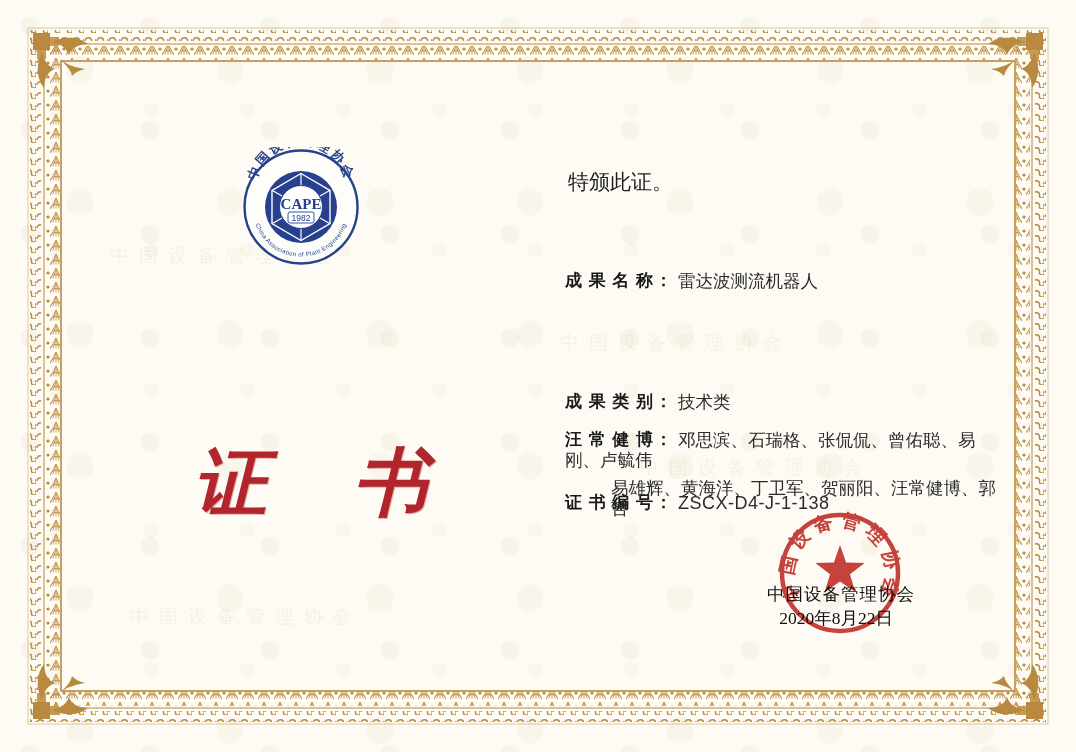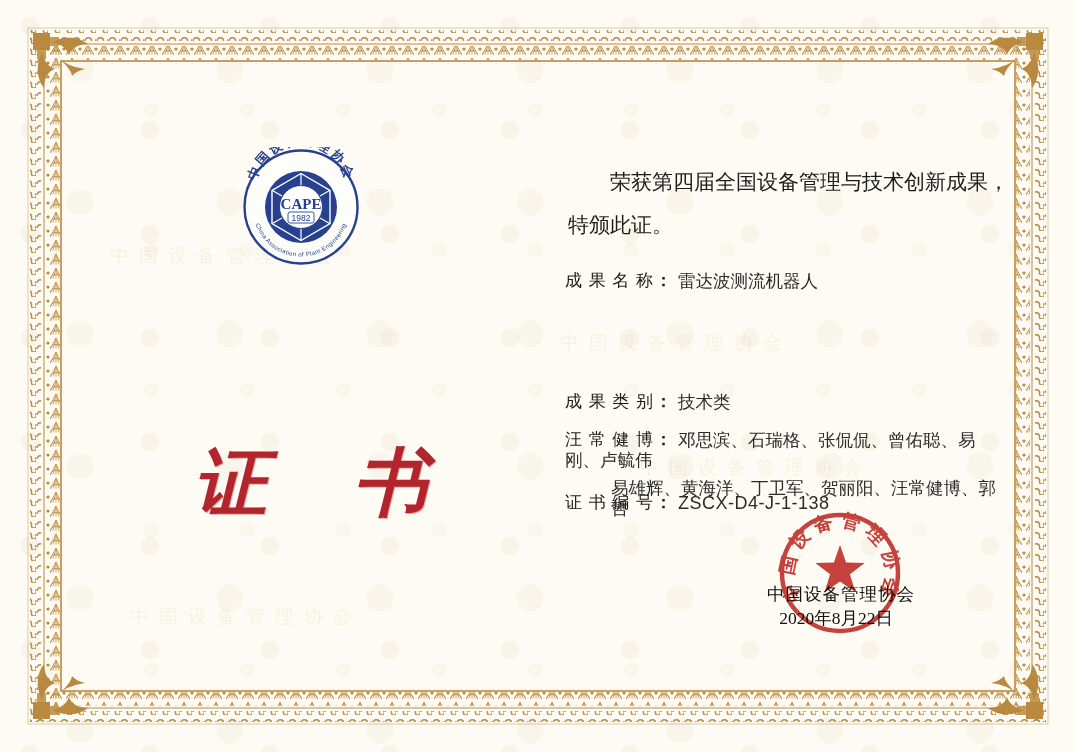--- a/index.html
+++ b/index.html
@@ -39,21 +39,21 @@
     position:absolute;left:568px;top:160px;width:400px;
     font-size:21px;line-height:43px;color:#1c1c1c;
     font-family:"Liberation Sans",sans-serif;font-weight:500;
   }
   .intro .l1{display:block;text-indent:42px;white-space:nowrap;}
   .intro .l2{display:block;}
 
   .fields{position:absolute;left:0;top:0;width:1076px;height:752px;pointer-events:none;}
   .frow{position:absolute;left:565px;width:460px;font-size:17px;line-height:20px;}
   .flabel{
-    display:inline-block;width:88px;font-weight:normal;color:#1a1a1a;
+    display:inline-block;width:88px;font-weight:bold;color:#1a1a1a;
     font-family:"Liberation Sans",sans-serif;
     text-align:justify;text-align-last:justify;vertical-align:top;
   }
   .fcolon{font-weight:bold;font-family:"Liberation Sans",sans-serif;margin:0 6px 0 2px;vertical-align:top;}
   .fvalue{color:#2b2b2b;font-family:"Liberation Serif",serif;font-size:17.5px;vertical-align:top;}
   .fvalue.mono{font-family:"Liberation Sans",sans-serif;font-size:18px;letter-spacing:.5px;text-align:center;}
   .fvalue.second{display:block;padding-left:46px;margin-top:8px;}
 
   .issuer-org{position:absolute;left:756px;top:582px;width:170px;text-align:center;font-size:17.5px;color:#111;letter-spacing:1px;font-family:"Liberation Serif",serif;}
   .issuer-date{position:absolute;left:756px;top:606px;width:160px;text-align:center;font-size:17.5px;color:#111;font-family:"Liberation Serif",serif;}
@@ -131,21 +131,20 @@
       <textPath href="#logoBottomArc" startOffset="50%" text-anchor="middle">China Association of Plant Engineering</textPath>
     </text>
   </svg>
 
   <div class="cert-word">
     <span>证</span>
     <span>书</span>
   </div>
 
   <div class="intro">
-    <span class="l1">荣获第四届全国设备管理与技术创新成果，</span>
     <span class="l2">特颁此证。</span>
   </div>
 
   <div class="fields">
     <div class="frow" style="top:271px;">
       <span class="flabel">成果名称</span><span class="fcolon">：</span><span class="fvalue">雷达波测流机器人</span>
     </div>
     <div class="frow" style="top:392px;">
       <span class="flabel">成果类别</span><span class="fcolon">：</span><span class="fvalue">技术类</span>
     </div>

